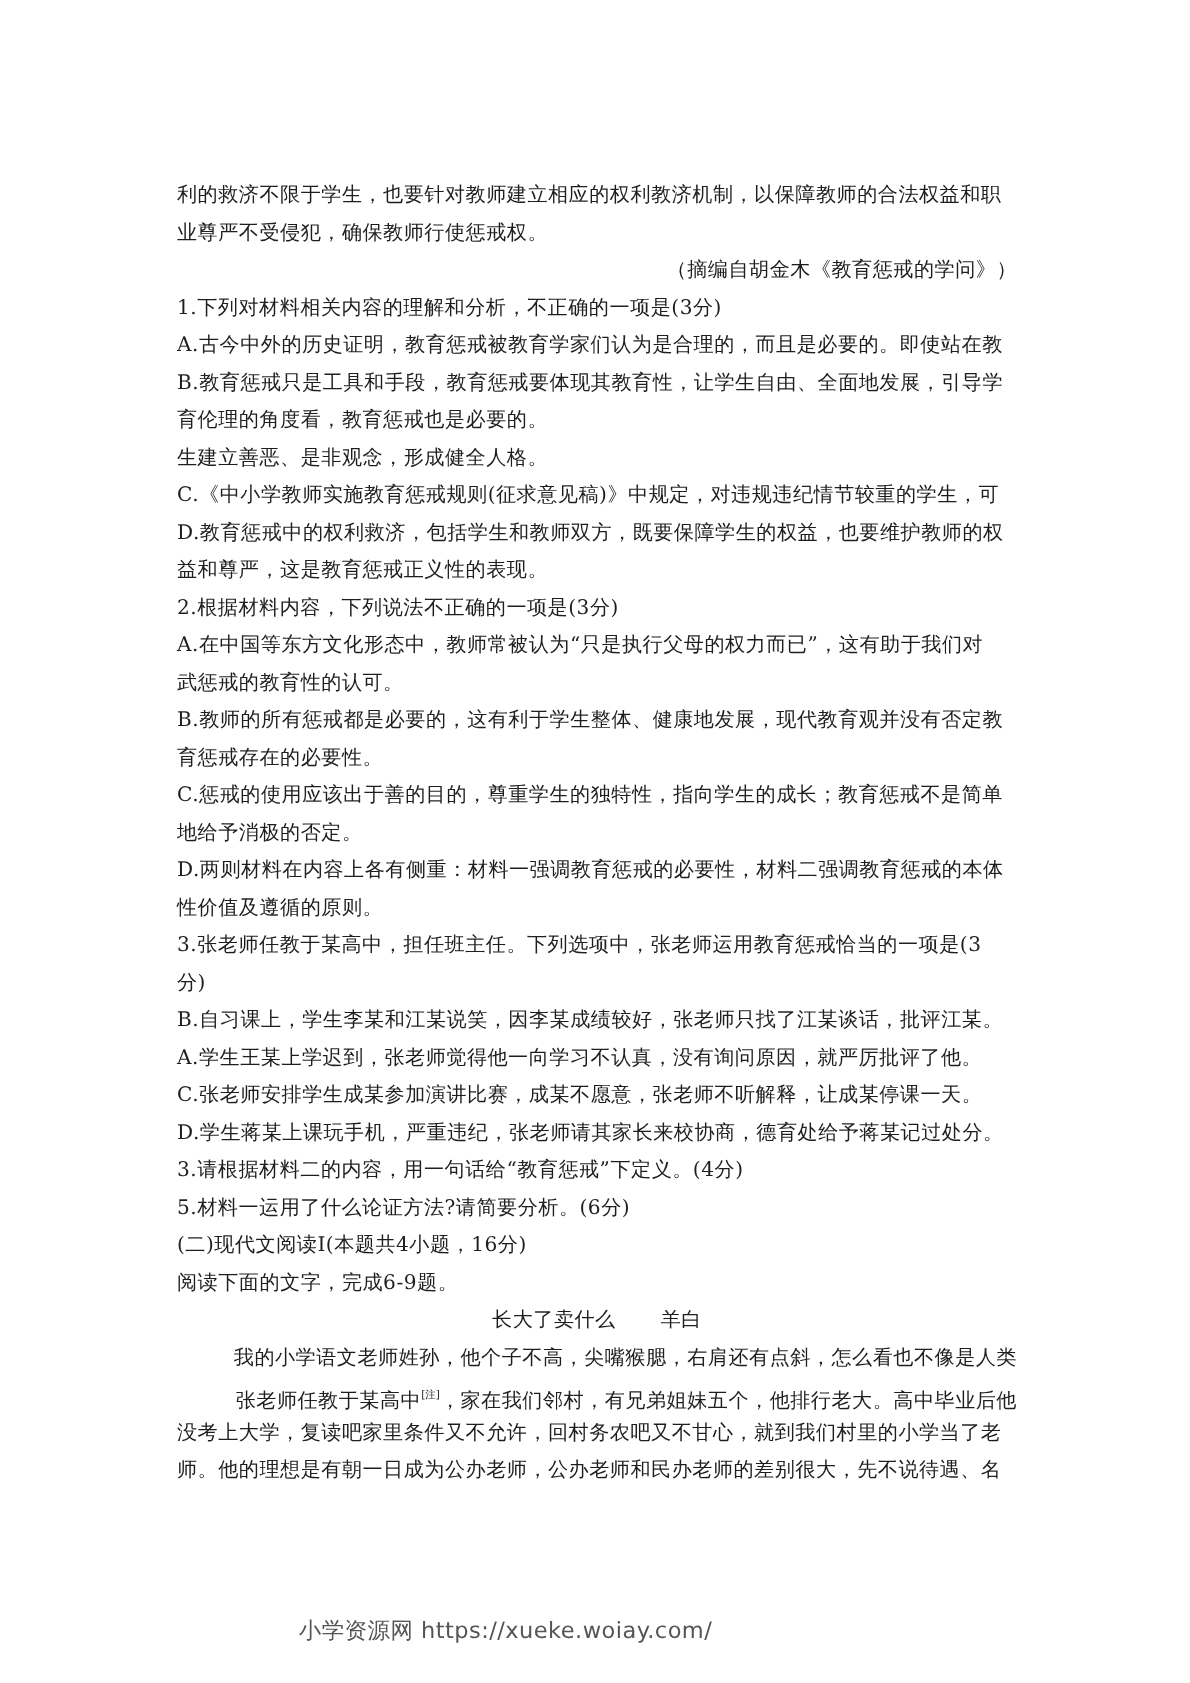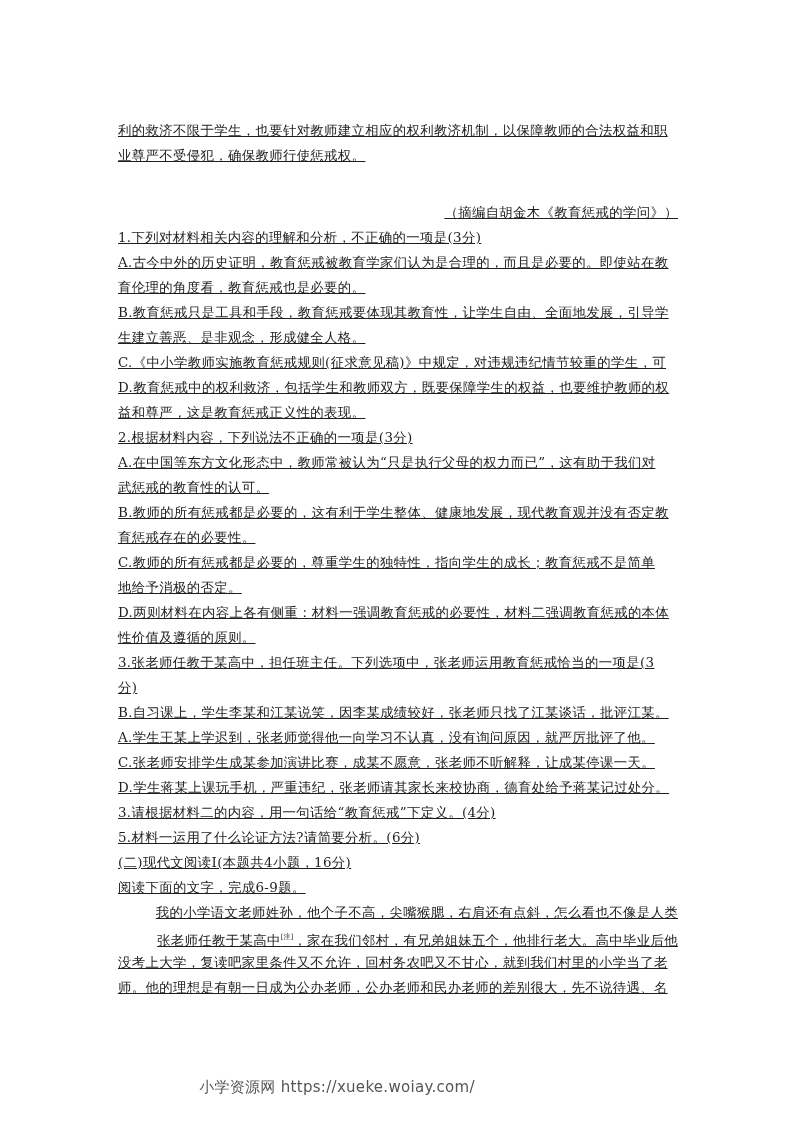--- a/index.html
+++ b/index.html
@@ -5,22 +5,22 @@
     html, body { margin: 0; padding: 0; background: #ffffff; }
     body {
       width: 793px; height: 1122px; position: relative; overflow: hidden;
       font-family: "DejaVu Serif", "Liberation Serif", serif;
       color: #1e1e1e;
     }
     .page {
       position: absolute; left: 118px; top: 118px; width: 560px;
       font-size: 13.4px; line-height: 25px; letter-spacing: 0.35px;
     }
-    .line { display: block; white-space: nowrap; height: 25px; text-decoration: underline; }
-    .right { text-align: right; margin-top: 32px; }
+    .line { display: block; white-space: nowrap; height: 25px; }
+    .right { text-align: right; }
     .center { text-align: center; }
     .indent { text-indent: 2em; text-align: right; }
     .sup { font-size: 7px; vertical-align: 6px; letter-spacing: 0; }
     .gap { display: inline-block; width: 30px; }
     .footer {
       position: absolute; top: 1078px; left: 0; width: 674px; text-align: center;
       font-family: "DejaVu Sans", "Liberation Sans", sans-serif;
       font-size: 15px; color: #555555; letter-spacing: 0.3px;
     }
   </style>
@@ -28,49 +28,50 @@
 <body>
 
 <div class="page">
 
   <span class="line">利的救济不限于学生，也要针对教师建立相应的权利教济机制，以保障教师的合法权益和职</span>
   <span class="line">业尊严不受侵犯，确保教师行使惩戒权。</span>
   <span class="line right">（摘编自胡金木《教育惩戒的学问》）</span>
 
   <span class="line">1.下列对材料相关内容的理解和分析，不正确的一项是(3分)</span>
   <span class="line">A.古今中外的历史证明，教育惩戒被教育学家们认为是合理的，而且是必要的。即使站在教</span>
+  <span class="line">B.教育惩戒只是工具和手段，教育惩戒要体现其教育性，让学生自由、全面地发展，引导学</span>
   <span class="line">育伦理的角度看，教育惩戒也是必要的。</span>
-  <span class="line">B.教育惩戒只是工具和手段，教育惩戒要体现其教育性，让学生自由、全面地发展，引导学</span>
   <span class="line">生建立善恶、是非观念，形成健全人格。</span>
   <span class="line">C.《中小学教师实施教育惩戒规则(征求意见稿)》中规定，对违规违纪情节较重的学生，可</span>
   <span class="line">D.教育惩戒中的权利救济，包括学生和教师双方，既要保障学生的权益，也要维护教师的权</span>
   <span class="line">益和尊严，这是教育惩戒正义性的表现。</span>
 
   <span class="line">2.根据材料内容，下列说法不正确的一项是(3分)</span>
   <span class="line">A.在中国等东方文化形态中，教师常被认为“只是执行父母的权力而已”，这有助于我们对</span>
   <span class="line">武惩戒的教育性的认可。</span>
   <span class="line">B.教师的所有惩戒都是必要的，这有利于学生整体、健康地发展，现代教育观并没有否定教</span>
   <span class="line">育惩戒存在的必要性。</span>
-  <span class="line">C.教师的所有惩戒都是必要的，尊重学生的独特性，指向学生的成长；教育惩戒不是简单</span>
+  <span class="line">C.惩戒的使用应该出于善的目的，尊重学生的独特性，指向学生的成长；教育惩戒不是简单</span>
   <span class="line">地给予消极的否定。</span>
   <span class="line">D.两则材料在内容上各有侧重：材料一强调教育惩戒的必要性，材料二强调教育惩戒的本体</span>
   <span class="line">性价值及遵循的原则。</span>
 
   <span class="line">3.张老师任教于某高中，担任班主任。下列选项中，张老师运用教育惩戒恰当的一项是(3</span>
   <span class="line">分)</span>
   <span class="line">B.自习课上，学生李某和江某说笑，因李某成绩较好，张老师只找了江某谈话，批评江某。</span>
   <span class="line">A.学生王某上学迟到，张老师觉得他一向学习不认真，没有询问原因，就严厉批评了他。</span>
   <span class="line">C.张老师安排学生成某参加演讲比赛，成某不愿意，张老师不听解释，让成某停课一天。</span>
   <span class="line">D.学生蒋某上课玩手机，严重违纪，张老师请其家长来校协商，德育处给予蒋某记过处分。</span>
 
   <span class="line">3.请根据材料二的内容，用一句话给“教育惩戒”下定义。(4分)</span>
   <span class="line">5.材料一运用了什么论证方法?请简要分析。(6分)</span>
 
   <span class="line">(二)现代文阅读Ⅰ(本题共4小题，16分)</span>
   <span class="line">阅读下面的文字，完成6-9题。</span>
+  <span class="line center"><span>长大了卖什么</span><span class="gap"></span><span>羊白</span></span>
 
   <span class="line indent">我的小学语文老师姓孙，他个子不高，尖嘴猴腮，右肩还有点斜，怎么看也不像是人类</span>
 
   <span class="line indent"><span>张老师任教于某高中</span><span class="sup">[注]</span><span>，家在我们邻村，有兄弟姐妹五个，他排行老大。高中毕业后他</span></span>
   <span class="line">没考上大学，复读吧家里条件又不允许，回村务农吧又不甘心，就到我们村里的小学当了老</span>
   <span class="line">师。他的理想是有朝一日成为公办老师，公办老师和民办老师的差别很大，先不说待遇、名</span>
 </div>
 
 <div class="footer">小学资源网 https://xueke.woiay.com/</div>
 

